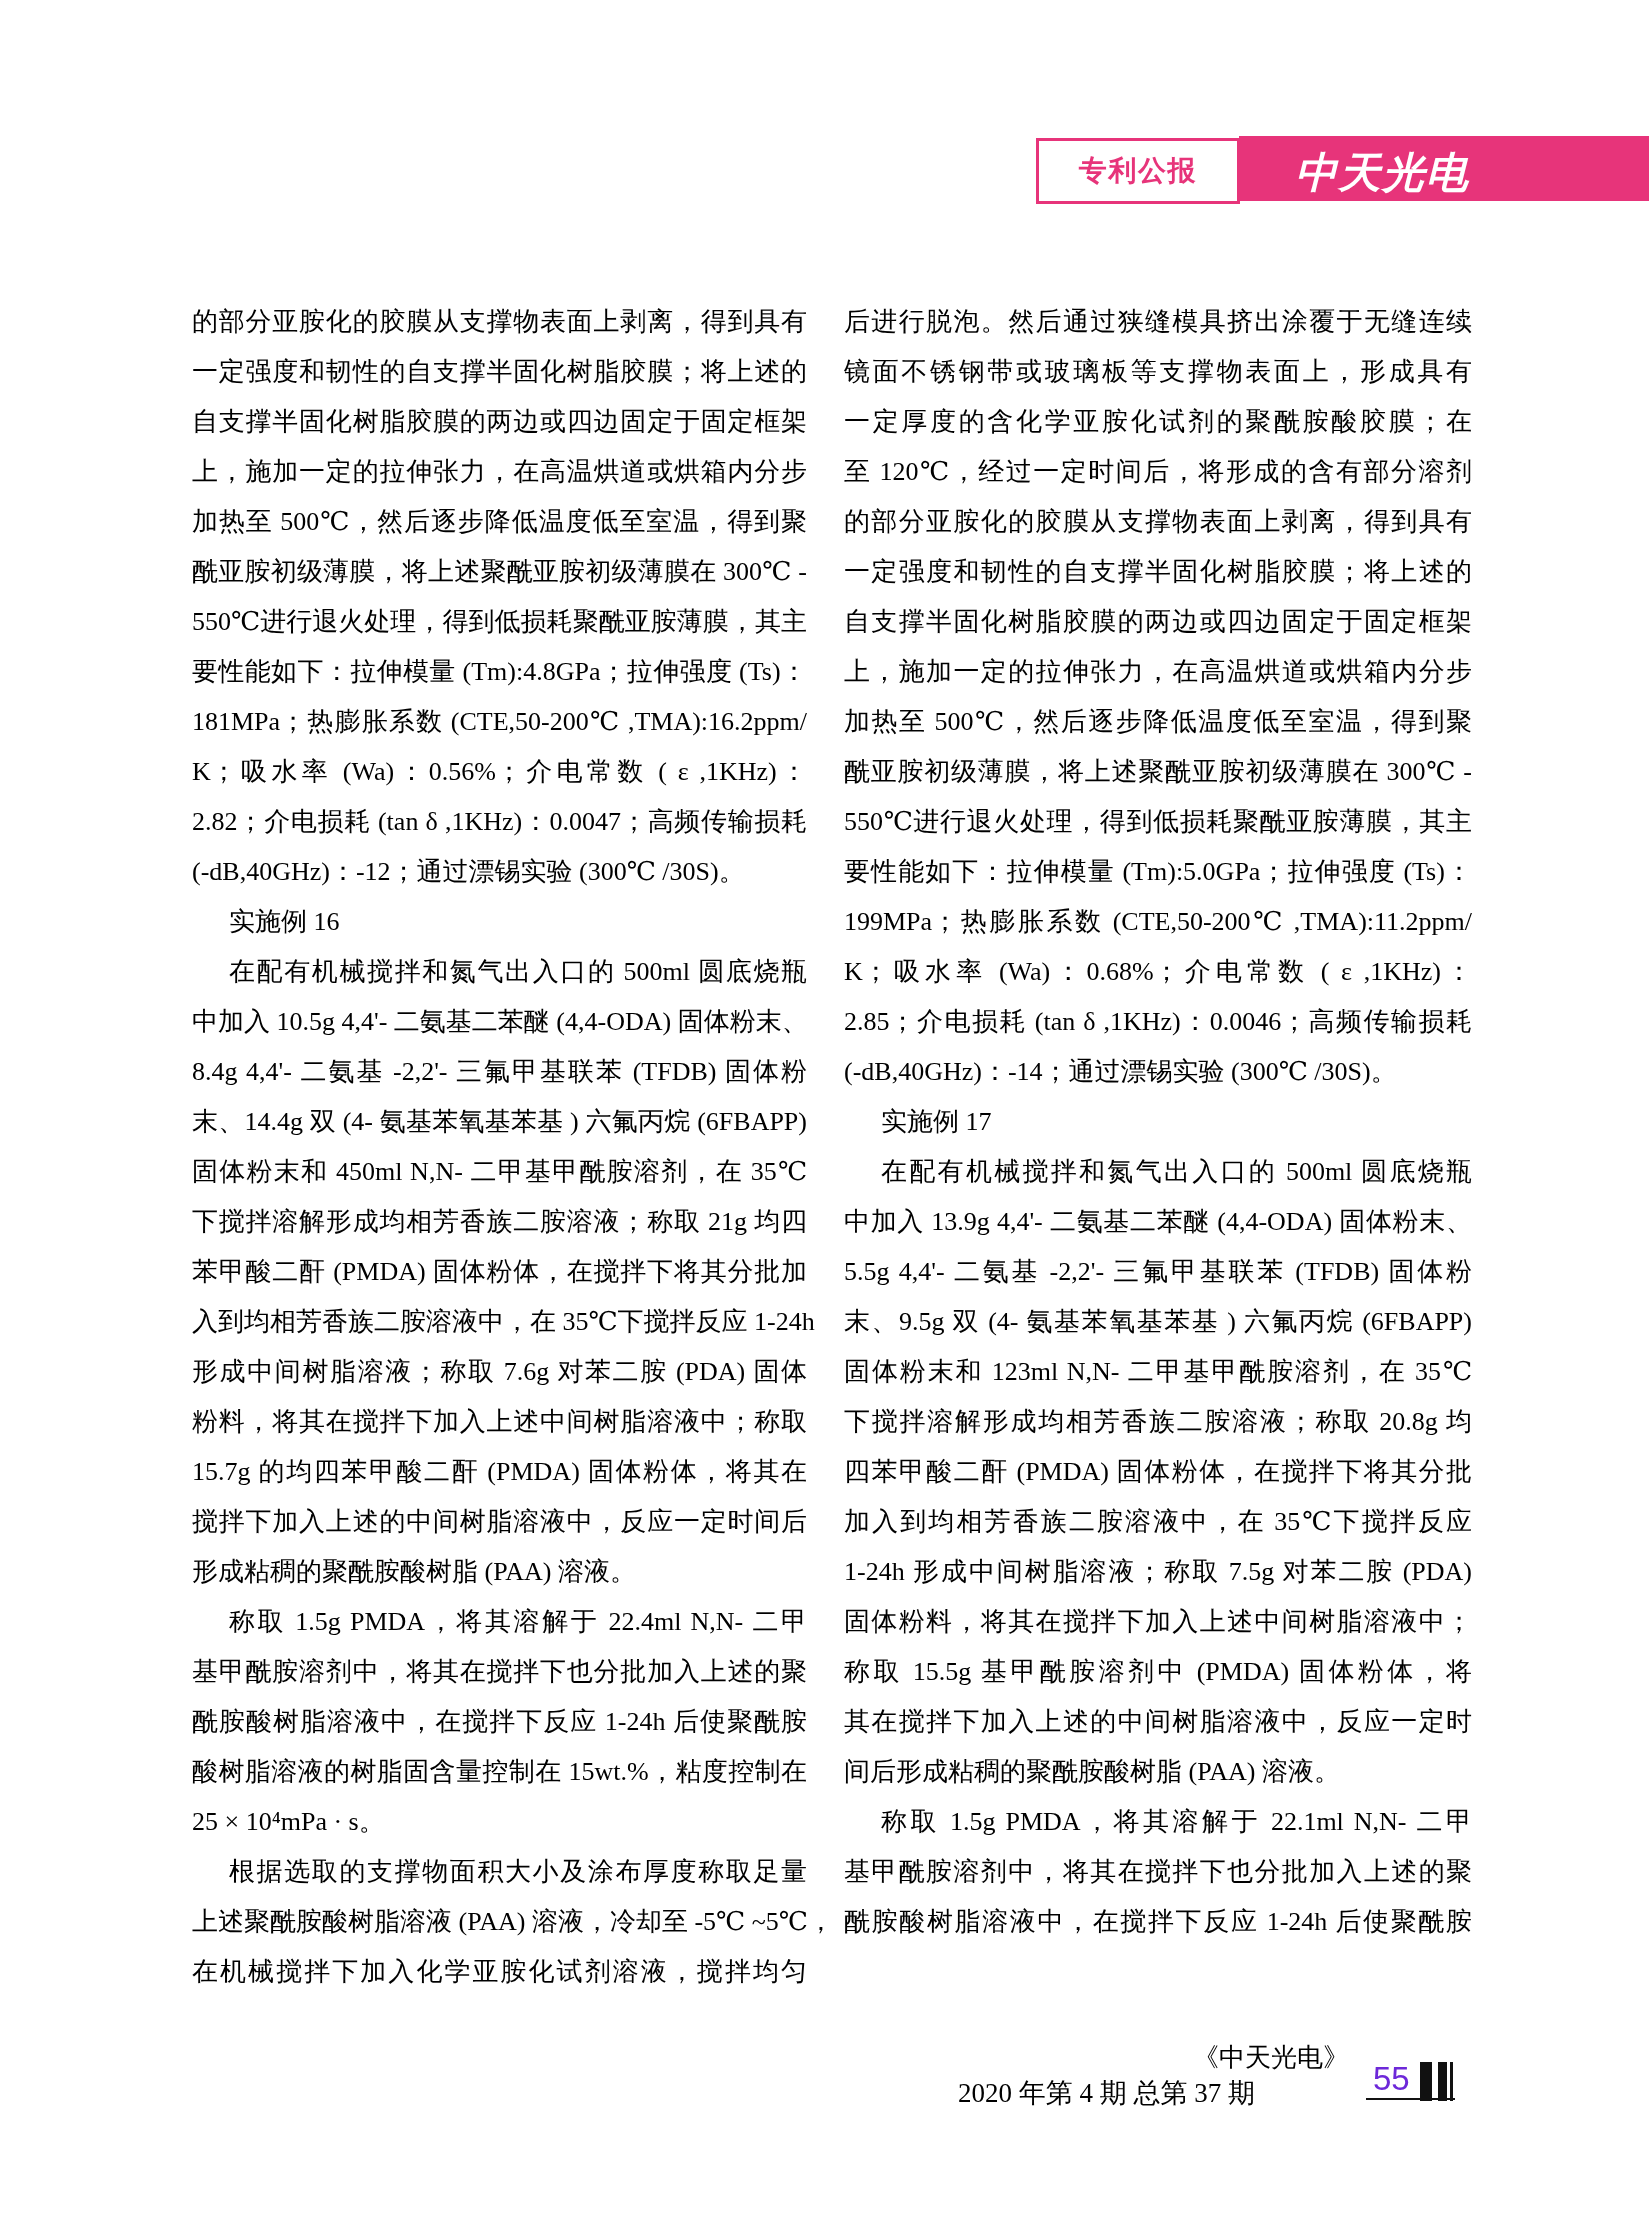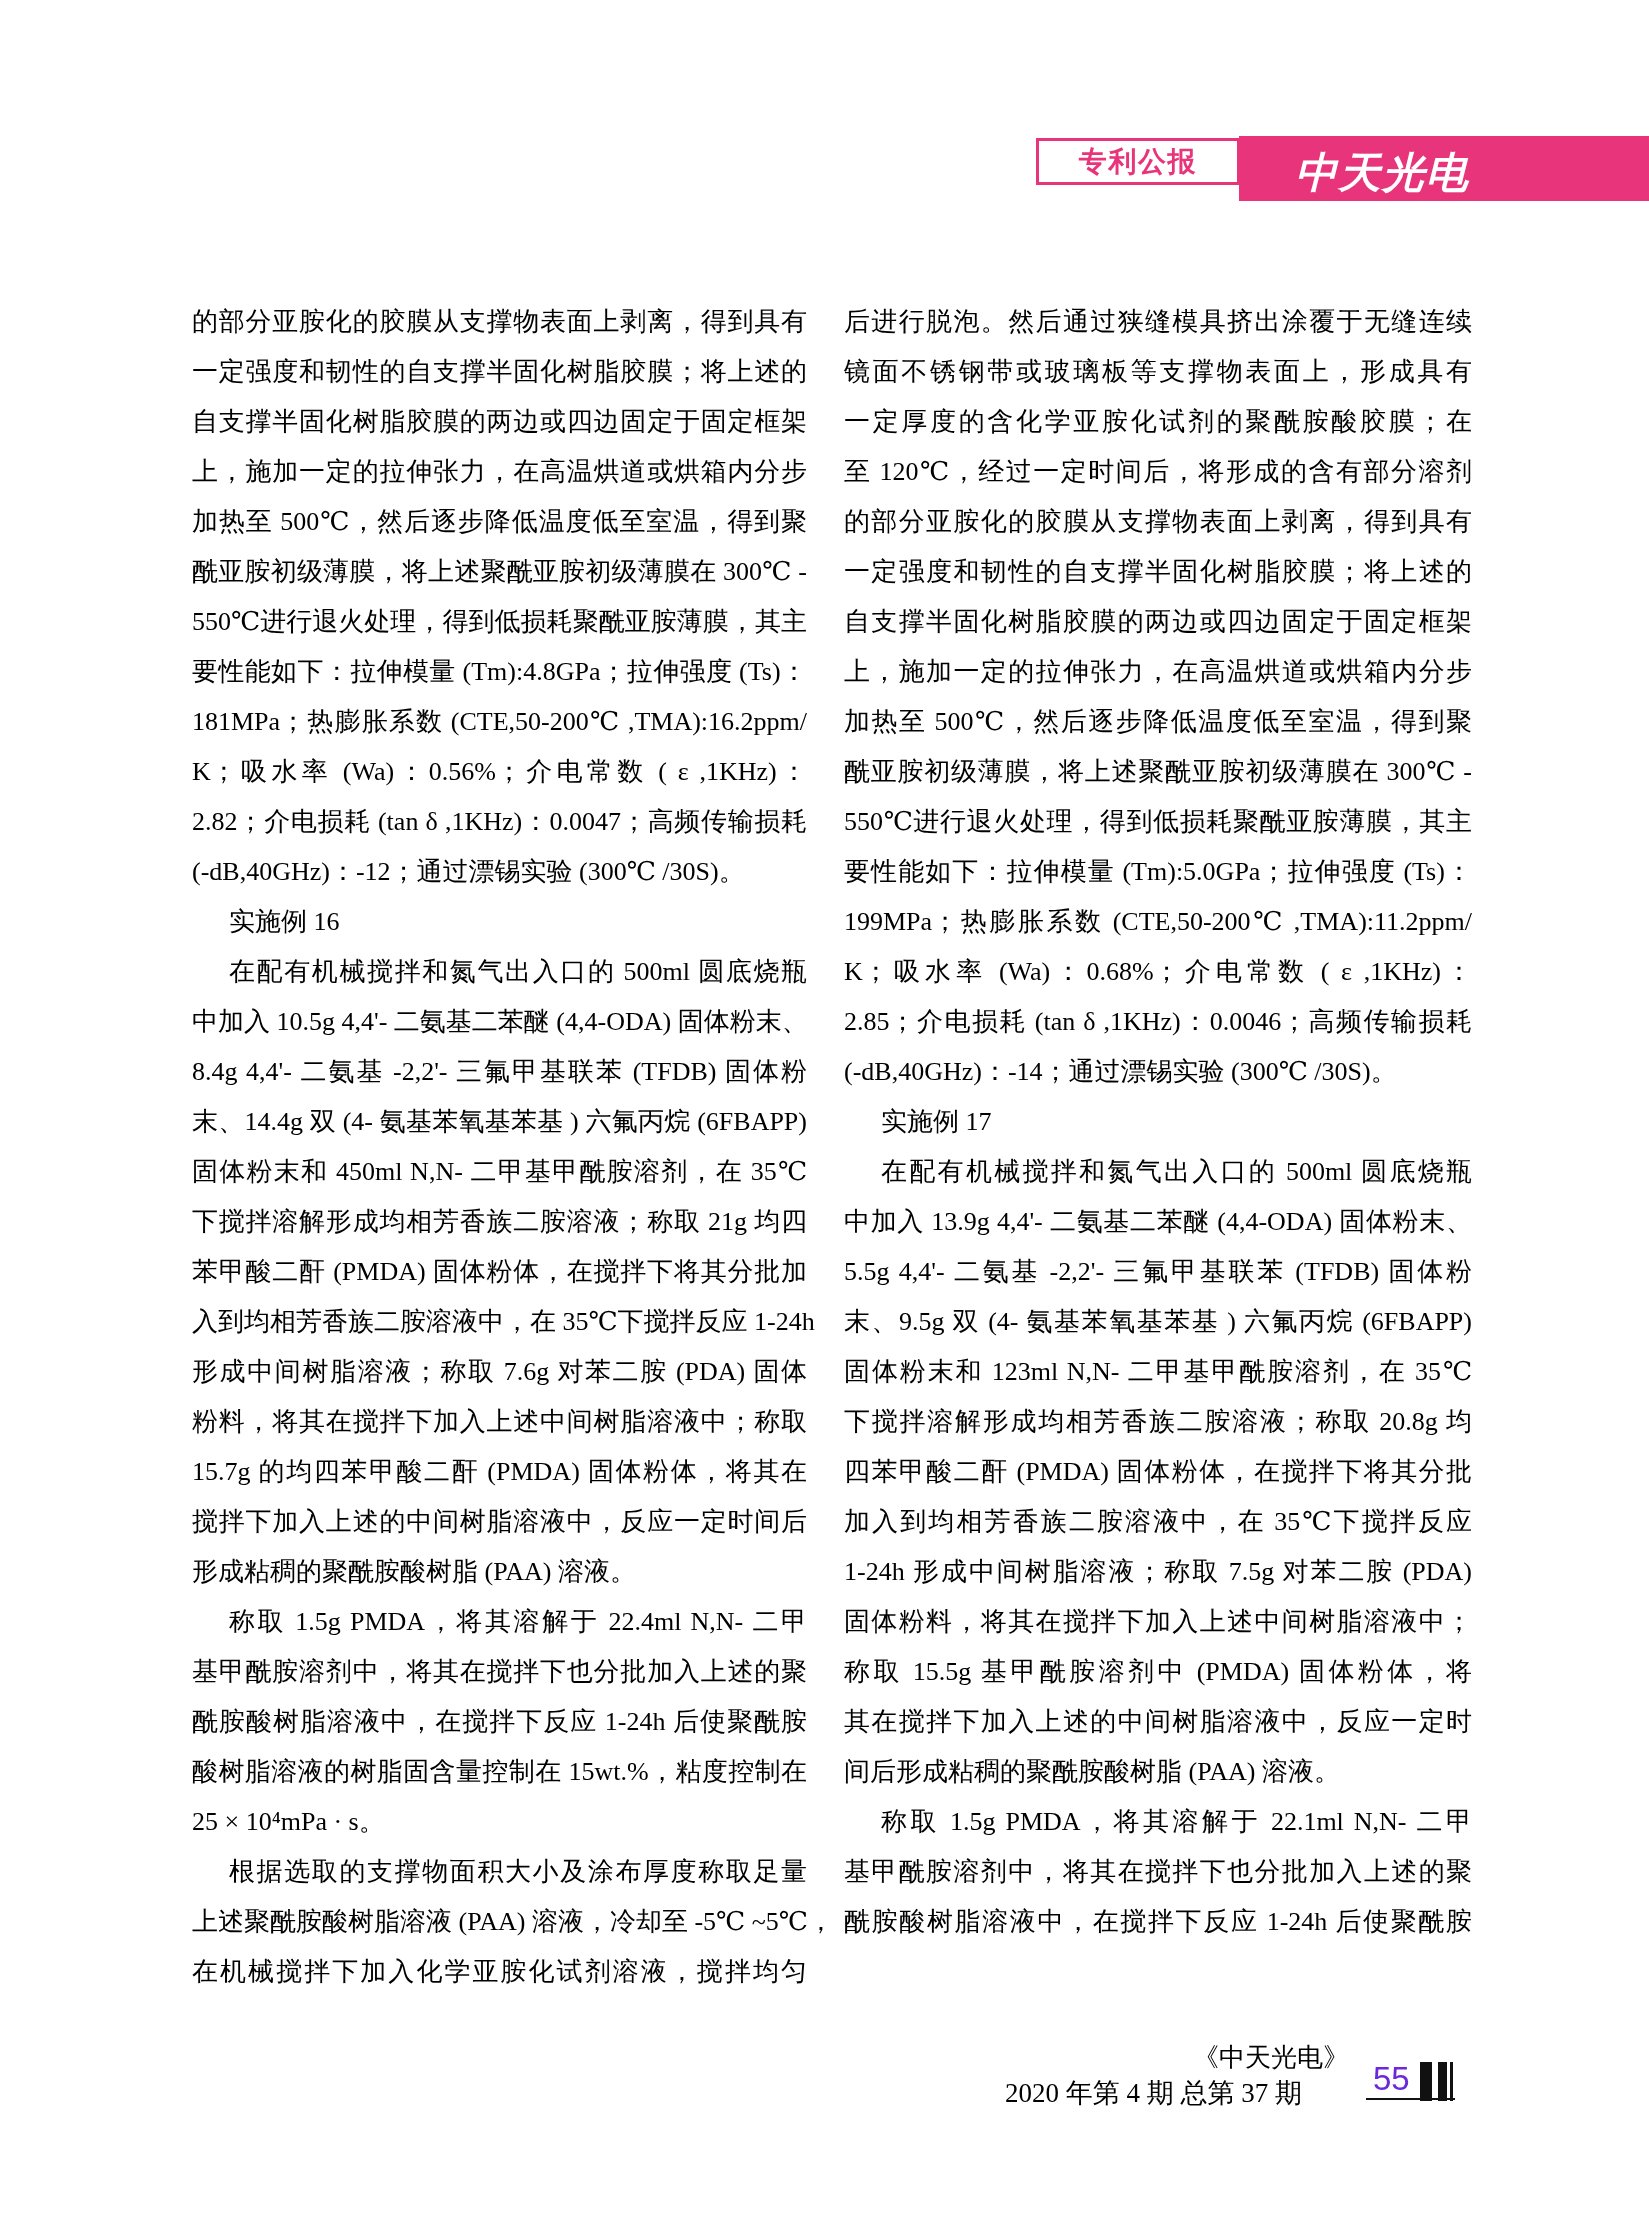--- a/index.html
+++ b/index.html
@@ -4,21 +4,21 @@
 <style>
   html,body{margin:0;padding:0;}
   body{
     width:1650px;height:2239px;position:relative;background:#ffffff;
     font-family:"Liberation Serif","DejaVu Serif",serif;color:#000;
   }
   .page{position:absolute;inset:0;overflow:hidden;}
 
   
   .badge-box{
-    position:absolute;left:1036px;top:138px;width:204px;height:47px;
+    position:absolute;left:1036px;top:138px;width:204px;height:66px;
     box-sizing:border-box;border:3.2px solid var(--accent);
     display:flex;align-items:center;justify-content:center;background:#fff;z-index:2;
   }
   .badge-box .badge-label{
     color:var(--accent);font-family:"Liberation Sans","DejaVu Sans",sans-serif;
     font-size:28px;font-weight:600;letter-spacing:1.6px;
   }
   .brand-bar{
     position:absolute;left:1239px;top:136px;width:411px;height:65px;
     background:var(--accent);display:flex;align-items:flex-end;z-index:1;
@@ -41,21 +41,21 @@
   .line.nj{text-align:left;text-align-last:left;}
   .line.ind{text-indent:37px;}
 
   
   .journal-title{
     position:absolute;left:958px;top:2043px;width:391px;
     text-align:right;font-size:26px;line-height:30px;
   }
   .issue-info{
     position:absolute;left:958px;top:2077px;width:391px;
-    text-align:center;font-size:27px;line-height:32px;
+    text-align:left;font-size:27px;line-height:32px;
   }
   .page-number{
     position:absolute;left:1373px;top:2062px;width:45px;
     font-family:"Liberation Sans","DejaVu Sans",sans-serif;
     font-size:33px;line-height:33px;color:#6d28d9;text-align:left;
   }
   .footer-rule{
     position:absolute;left:1366px;top:2098px;width:89px;height:2.4px;background:#111;
   }
   .footer-bars{position:absolute;left:1420px;top:2062px;width:36px;height:39px;}

